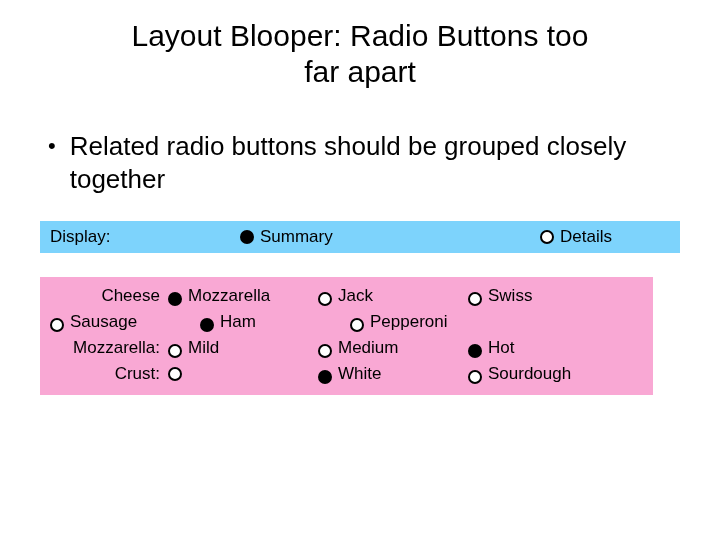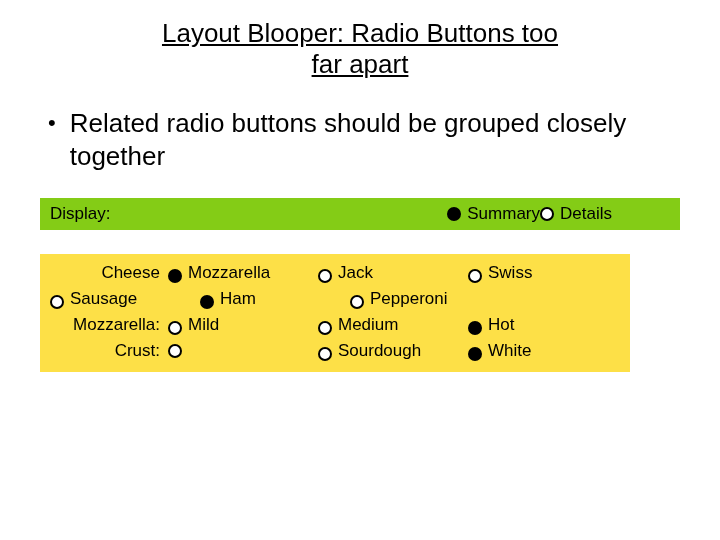--- a/index.html
+++ b/index.html
@@ -9,77 +9,75 @@
     height: 540px;
     background: #fff;
     font-family: Arial, Helvetica, sans-serif;
     color: #000;
     overflow: hidden;
   }
   .slide {
     padding: 18px 40px 0 40px;
   }
   .title {
-    font-size: 26px;
+    font-size: 30px;
     text-align: center;
     line-height: 1.2;
-    margin: 0 0 27px 0;
+    margin: 0 0 40px 0;
     font-weight: normal;
-    text-decoration: underline;
   }
   .bullet-row {
     display: flex;
     align-items: flex-start;
     font-size: 26px;
     margin: 0 0 26px 8px;
   }
   .bullet-dot {
     font-size: 22px;
     line-height: 32px;
     margin-right: 14px;
   }
   .bullet-text {
     line-height: 1.25;
   }
   .panel {
-    background: #84cc16;
+    background: #7dd3fc;
     padding: 6px 10px;
     margin: 0 0 24px 0;
     font-size: 17px;
   }
   .panel-display {
     display: flex;
     align-items: center;
   }
   .panel-display .lbl {
     width: 190px;
   }
   .panel-display .opt {
     display: flex;
     align-items: center;
-    justify-content: flex-end;
   }
   .panel-display .opt1 { width: 300px; }
   .radio {
     display: inline-block;
     width: 14px;
     height: 14px;
     border: 2px solid #000;
     border-radius: 50%;
     margin-right: 6px;
     vertical-align: middle;
     box-sizing: border-box;
     background: #fff;
   }
   .radio.checked {
     background: #000;
   }
   .grid-panel {
-    background: #fde047;
-    padding: 6px 0 8px 10px;
+    background: #f9a8d4;
+    padding: 6px 23px 8px 10px;
     font-size: 17px;
     width: 580px;
   }
   .grid-row {
     display: flex;
     align-items: center;
     height: 26px;
   }
   .row-label {
     width: 110px;
@@ -167,24 +165,24 @@
             <span class="radio checked"></span>
             <span>Hot</span>
           </span>
         </div>
         <div class="grid-row">
           <span class="row-label">Crust:</span>
           <span class="cell">
             <span class="radio"></span>
           </span>
           <span class="cell">
+            <span class="radio checked"></span>
+            <span>White</span>
+          </span>
+          <span class="cell">
             <span class="radio"></span>
             <span>Sourdough</span>
-          </span>
-          <span class="cell">
-            <span class="radio checked"></span>
-            <span>White</span>
           </span>
         </div>
       </div>
   </div>
 
 </div>
 
 </body></html>

